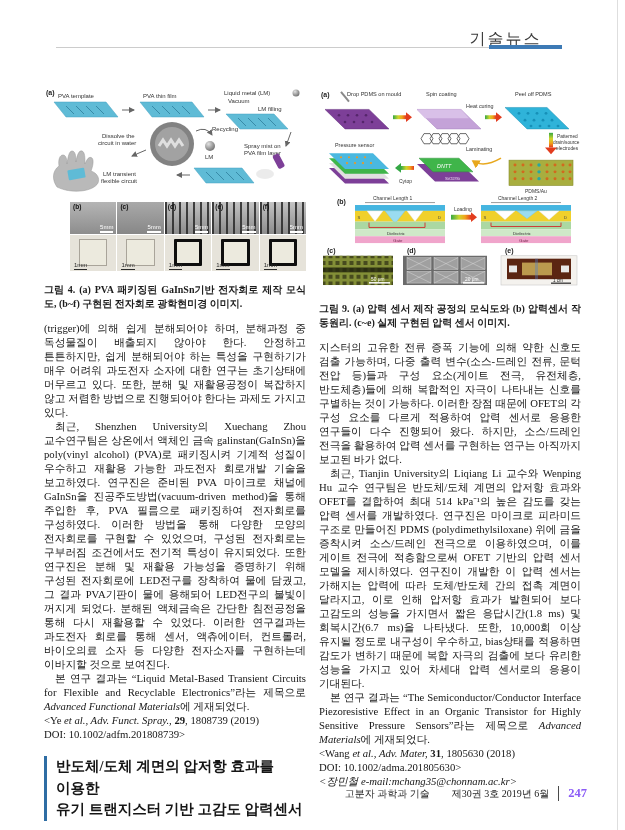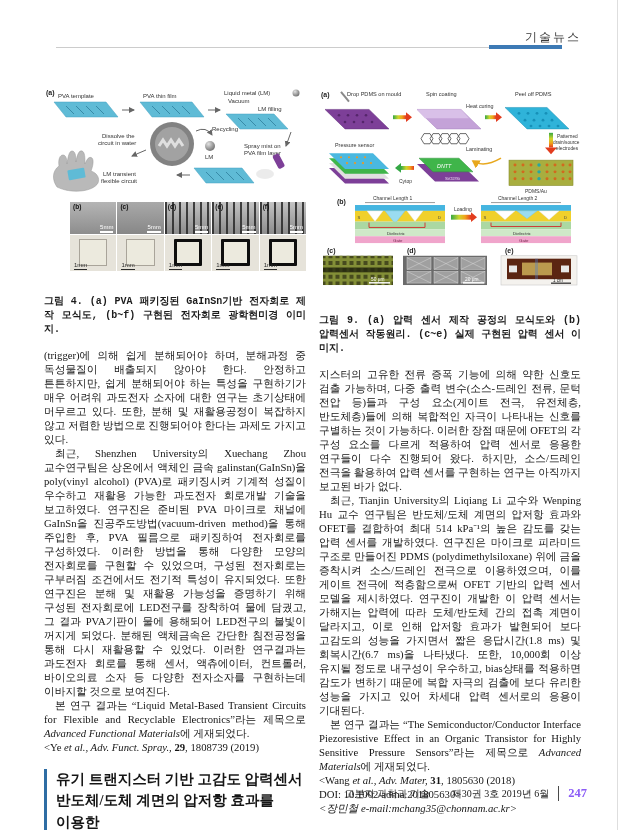--- a/index.html
+++ b/index.html
@@ -2,22 +2,22 @@
 <html><head>
 <meta charset="utf-8">
 <style>
   * { box-sizing: border-box; margin: 0; padding: 0; }
   html,body { width:625px; height:830px; }
   body { font-family:"Liberation Serif", serif; background:#f6f6f6; color:#151515; }
   .page { position:relative; width:625px; height:830px; background:#ffffff; overflow:hidden; }
   .scan-edge { position:absolute; top:0; bottom:0; right:7px; width:1px; background:#dedede; }
 
   
-  .header-label { position:absolute; top:29px; left:474px; width:107px; text-align:right;
-    font-family:"Liberation Sans",sans-serif; font-size:12px; color:#3a3a3a; letter-spacing:2px; }
+  .header-label { position:absolute; top:29px; left:452px; width:107px; text-align:center;
+    font-family:"Liberation Sans",sans-serif; font-size:16px; color:#3a3a3a; letter-spacing:2px; }
   .header-rule { position:absolute; top:47px; left:56px; width:506px; height:1px; background:#cccccc; }
   .header-rule-accent { position:absolute; top:45px; left:489px; width:73px; height:4px; background:#3d7ab5; }
 
   
   .columns { position:absolute; top:86px; left:44px; width:537px; display:flex; gap:13px; }
   .col { width:262px; }
 
   svg text { font-family:"Liberation Sans",sans-serif; }
 
   
@@ -37,22 +37,22 @@
   .f4-scale-top { position:absolute; bottom:1px; right:3px; font-family:"Liberation Sans",sans-serif;
       font-size:6px; color:#fff; border-bottom:2px solid #fff; line-height:1.2; }
   .f4-scale-bot { position:absolute; bottom:1px; left:4px; font-family:"Liberation Sans",sans-serif;
       font-size:6px; color:#2a2a2a; border-bottom:1.5px solid #2a2a2a; line-height:1.2; }
   .f4-rect-thick { position:absolute; top:4px; bottom:5px; left:9px; right:9px;
       border:3px solid #0e0e0e; border-radius:1px; background:#eceade; }
   .f4-rect-thin { position:absolute; top:4px; bottom:5px; left:9px; right:9px;
       border:1px solid #a9a49a; background:#eceade; }
 
   
-  .caption { font-family:Liberation Mono, monospace; font-size:10px; font-weight:bold;
-      line-height:1.42; color:#1c1c1c; margin:24px 0 10px; text-align:justify; }
+  .caption { font-family:Liberation Serif, serif; font-size:10px; font-weight:bold;
+      line-height:1.42; color:#1c1c1c; margin:12px 0 10px; text-align:justify; }
   .body-text p { font-size:10.7px; line-height:14px; text-align:justify; word-break:keep-all; }
   .body-text p.ind { text-indent:11px; }
   .jr { font-style:italic; }
   .cite { text-align:right; font-size:10.7px; line-height:14.2px; }
   .cite .it { font-style:italic; }
   .cite .b { font-weight:bold; }
   .next-title { margin-top:15px; margin-bottom:12px; border-left:3.5px solid #2e6da4;
       padding-left:9px; font-weight:bold; font-size:14.5px; line-height:21.5px; word-break:keep-all; }
   .contact { text-align:right; font-size:10.7px;font-style:italic; }
 
@@ -188,25 +188,26 @@
       <p class="caption">
         <span>그림 4.</span>
         <span>(a) PVA 패키징된 GaInSn기반 전자회로 제작 모식도, (b~f) 구현된 전자회로 광학현미경 이미지.</span>
       </p>
 
       <div class="body-text">
         <p>(trigger)에 의해 쉽게 분해되어야 하며, 분해과정 중 독성물질이 배출되지 않아야 한다. 안정하고 튼튼하지만, 쉽게 분해되어야 하는 특성을 구현하기가 매우 어려워 과도전자 소자에 대한 연구는 초기상태에 머무르고 있다. 또한, 분해 및 재활용공정이 복잡하지 않고 저렴한 방법으로 진행되어야 한다는 과제도 가지고 있다.</p>
         <p class="ind">최근, Shenzhen University의 Xuechang Zhou 교수연구팀은 상온에서 액체인 금속 galinstan(GaInSn)을 poly(vinyl alcohol) (PVA)로 패키징시켜 기계적 성질이 우수하고 재활용 가능한 과도전자 회로개발 기술을 보고하였다. 연구진은 준비된 PVA 마이크로 채널에 GaInSn을 진공주도방법(vacuum-driven method)을 통해 주입한 후, PVA 필름으로 패키징하여 전자회로를 구성하였다. 이러한 방법을 통해 다양한 모양의 전자회로를 구현할 수 있었으며, 구성된 전자회로는 구부러짐 조건에서도 전기적 특성이 유지되었다. 또한 연구진은 분해 및 재활용 가능성을 증명하기 위해 구성된 전자회로에 LED전구를 장착하여 물에 담궜고, 그 결과 PVA기판이 물에 용해되어 LED전구의 불빛이 꺼지게 되었다. 분해된 액체금속은 간단한 침전공정을 통해 다시 재활용할 수 있었다. 이러한 연구결과는 과도전자 회로를 통해 센서, 액츄에이터, 컨트롤러, 바이오의료 소자 등 다양한 전자소자를 구현하는데 이바지할 것으로 보여진다.</p>
         <p class="ind"><span>본 연구 결과는 “Liquid Metal-Based Transient Circuits for Flexible and Recyclable Electronics”라는 제목으로 </span><span class="jr">Advanced Functional Materials</span><span>에 게재되었다.</span></p>
         <p class="cite"><span>&lt;Ye </span><span class="it">et al., Adv. Funct. Spray.,</span><span class="b"> 29</span><span>, 1808739 (2019)</span></p>
+        <p class="cite">DOI: 10.1002/adfm.201808739&gt;</p>
       </div>
 
       <div class="next-title">
+        <div>반도체/도체 계면의 압저항 효과를 이용한</div>
         <div>유기 트랜지스터 기반 고감도 압력센서</div>
-        <div>반도체/도체 계면의 압저항 효과를 이용한</div>
       </div>
 
       <div class="body-text">
         <p class="ind">유기 전계 효과 트랜지스터(OFET) 기반 압력 센서들은 트랜</p>
       </div>
     </div>
 
     <div class="col">
 
       <div class="fig">

